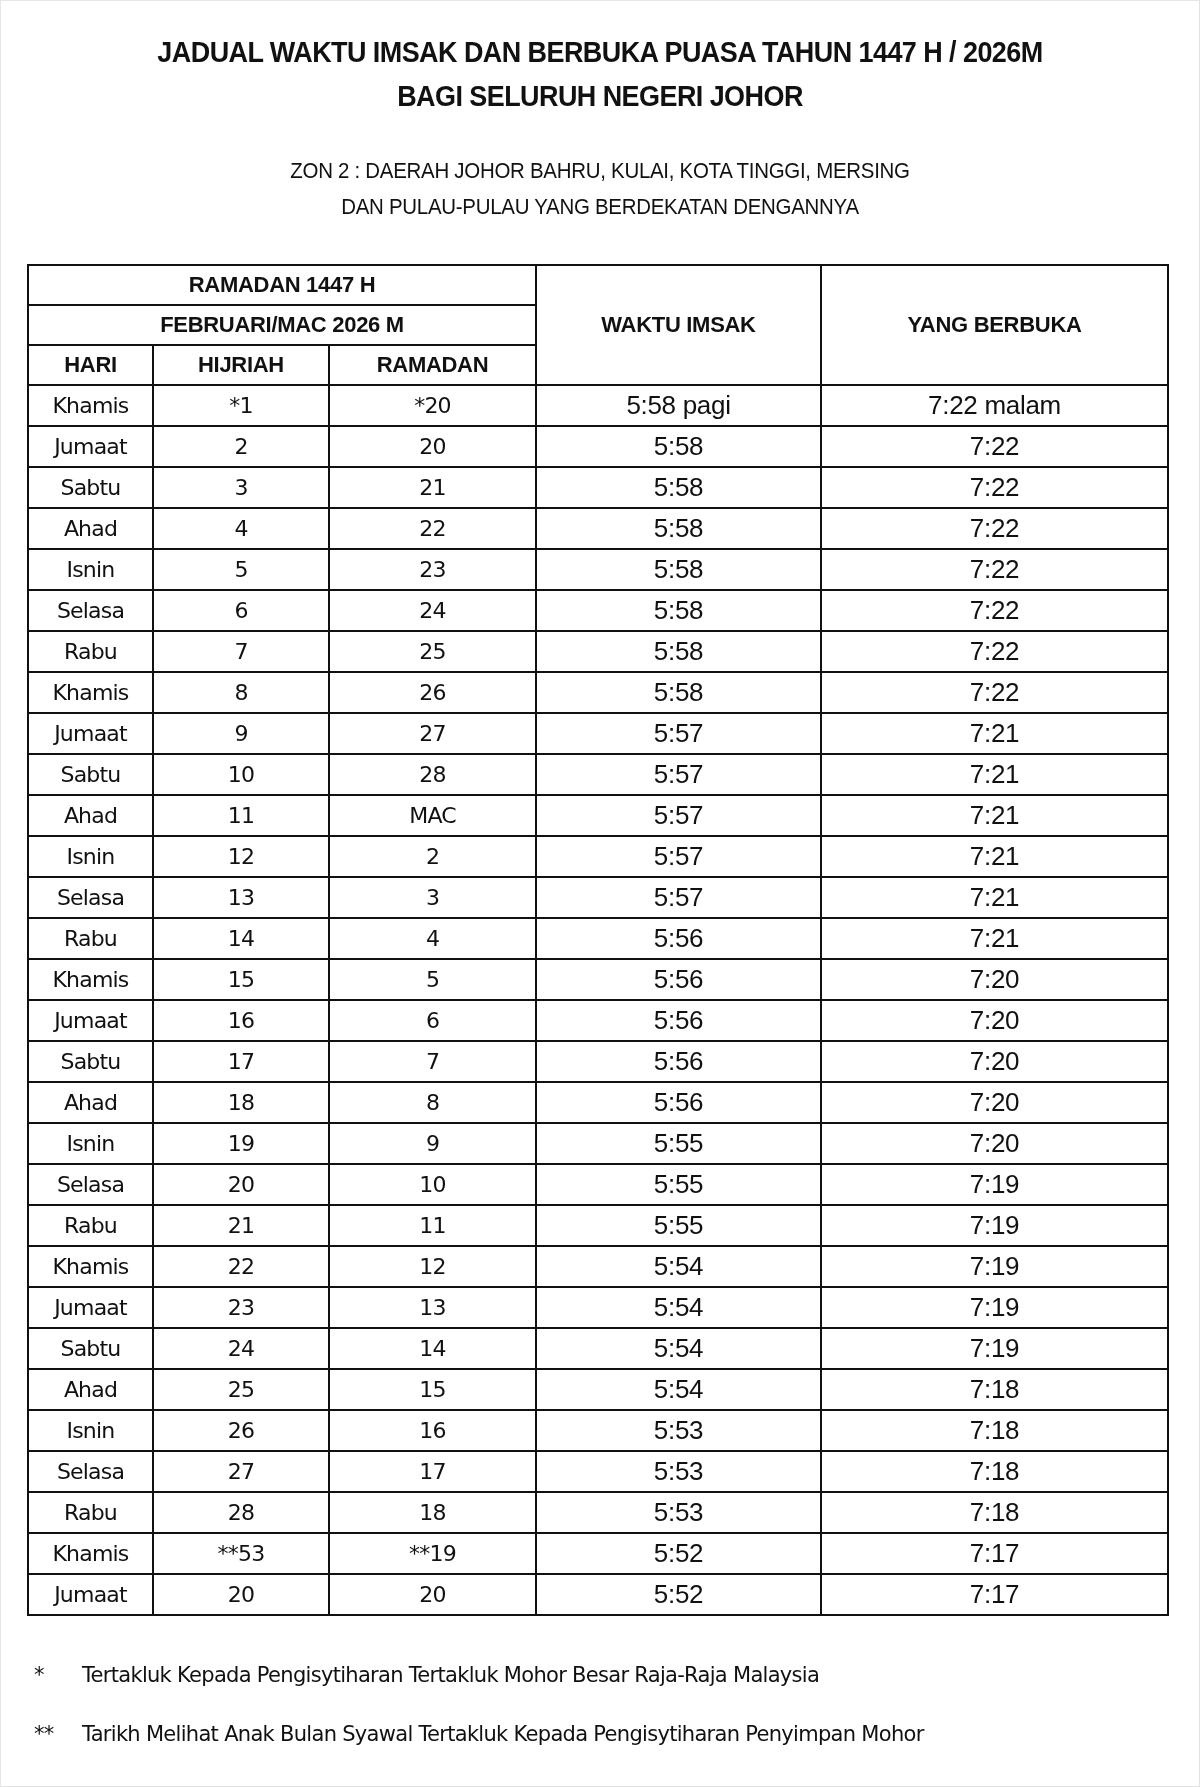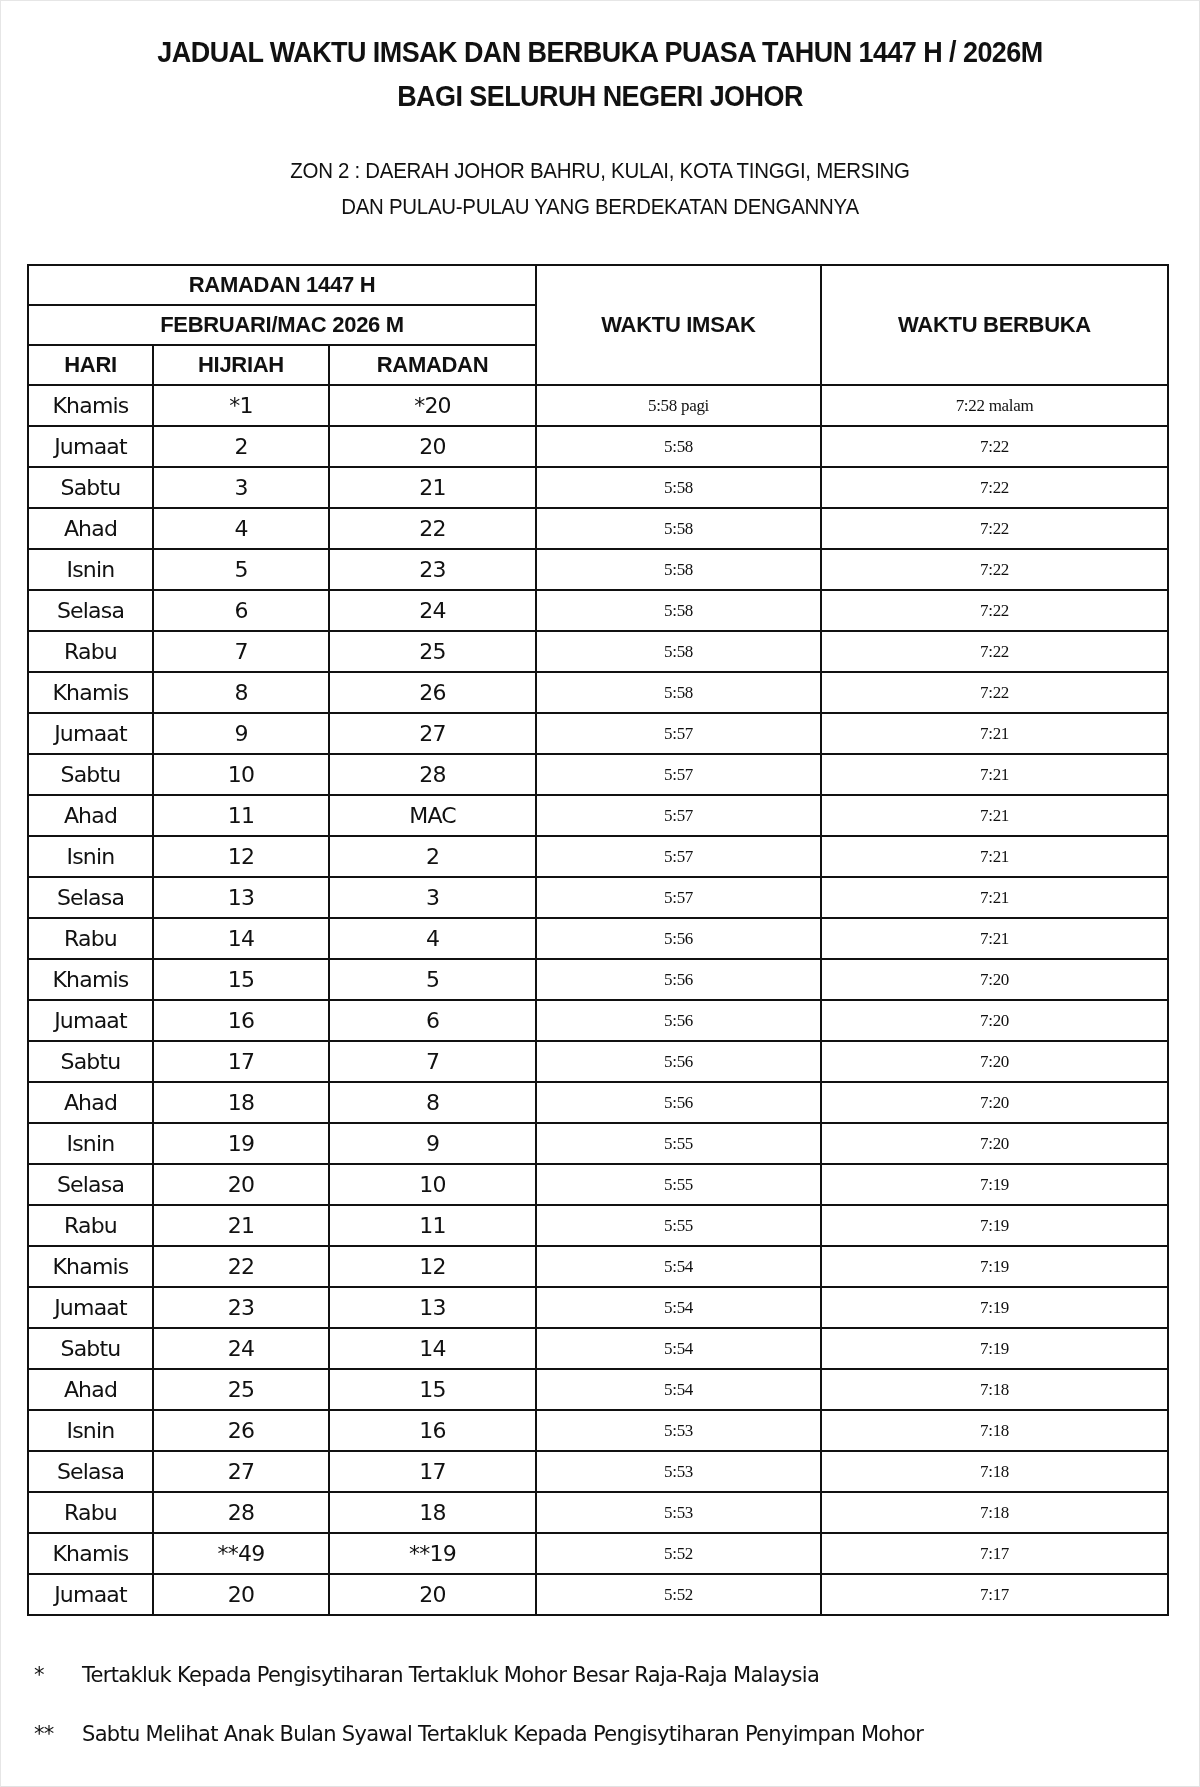--- a/index.html
+++ b/index.html
@@ -71,22 +71,22 @@
     }
     table.schedule td {
       height: 39px;
     }
     td.day, td.hij, td.mil {
       font-size: 22px;
       font-family: "DejaVu Sans", sans-serif;
       letter-spacing: -0.8px;
     }
     td.imsak, td.buka {
-      font-size: 17px;
-      font-family: Liberation Serif, serif;
+      font-size: 26px;
+      font-family: Liberation Sans, sans-serif;
       letter-spacing: -0.3px;
     }
 
     .note {
       position: absolute;
       left: 34px;
       font-size: 21px;
       font-family: "DejaVu Sans", sans-serif;
       letter-spacing: -0.7px;
       display: flex;
@@ -111,21 +111,21 @@
     <col style="width:125px">
     <col style="width:176px">
     <col style="width:207px">
     <col style="width:285px">
     <col style="width:347px">
   </colgroup>
   <thead>
     <tr>
       <th colspan="3" class="big">RAMADAN 1447 H</th>
       <th rowspan="3" class="big">WAKTU IMSAK</th>
-      <th rowspan="3" class="big">WAKTU BERBUKA</th>
+      <th rowspan="3" class="big">YANG BERBUKA</th>
     </tr>
     <tr>
       <th colspan="3" class="big">FEBRUARI/MAC 2026 M</th>
     </tr>
     <tr>
       <th class="big">HARI</th>
       <th class="big">HIJRIAH</th>
       <th class="big">RAMADAN</th>
     </tr>
   </thead>
@@ -321,35 +321,35 @@
       </tr>
       <tr>
         <td class="day">Rabu</td>
         <td class="hij">28</td>
         <td class="mil">18</td>
         <td class="imsak">5:53</td>
         <td class="buka">7:18</td>
       </tr>
       <tr>
         <td class="day">Khamis</td>
-        <td class="hij">**49</td>
+        <td class="hij">**53</td>
         <td class="mil">**19</td>
         <td class="imsak">5:52</td>
         <td class="buka">7:17</td>
       </tr>
       <tr>
         <td class="day">Jumaat</td>
         <td class="hij">20</td>
         <td class="mil">20</td>
         <td class="imsak">5:52</td>
         <td class="buka">7:17</td>
       </tr>
     </tbody>
 </table>
 
 <div class="note n1">
   <span class="mark">*</span>
   <span>Tertakluk Kepada Pengisytiharan Tertakluk Mohor Besar Raja-Raja Malaysia</span>
 </div>
 <div class="note n2">
   <span class="mark">**</span>
-  <span>Sabtu Melihat Anak Bulan Syawal Tertakluk Kepada Pengisytiharan Penyimpan Mohor</span>
+  <span>Tarikh Melihat Anak Bulan Syawal Tertakluk Kepada Pengisytiharan Penyimpan Mohor</span>
 </div>
 
 </body></html>

